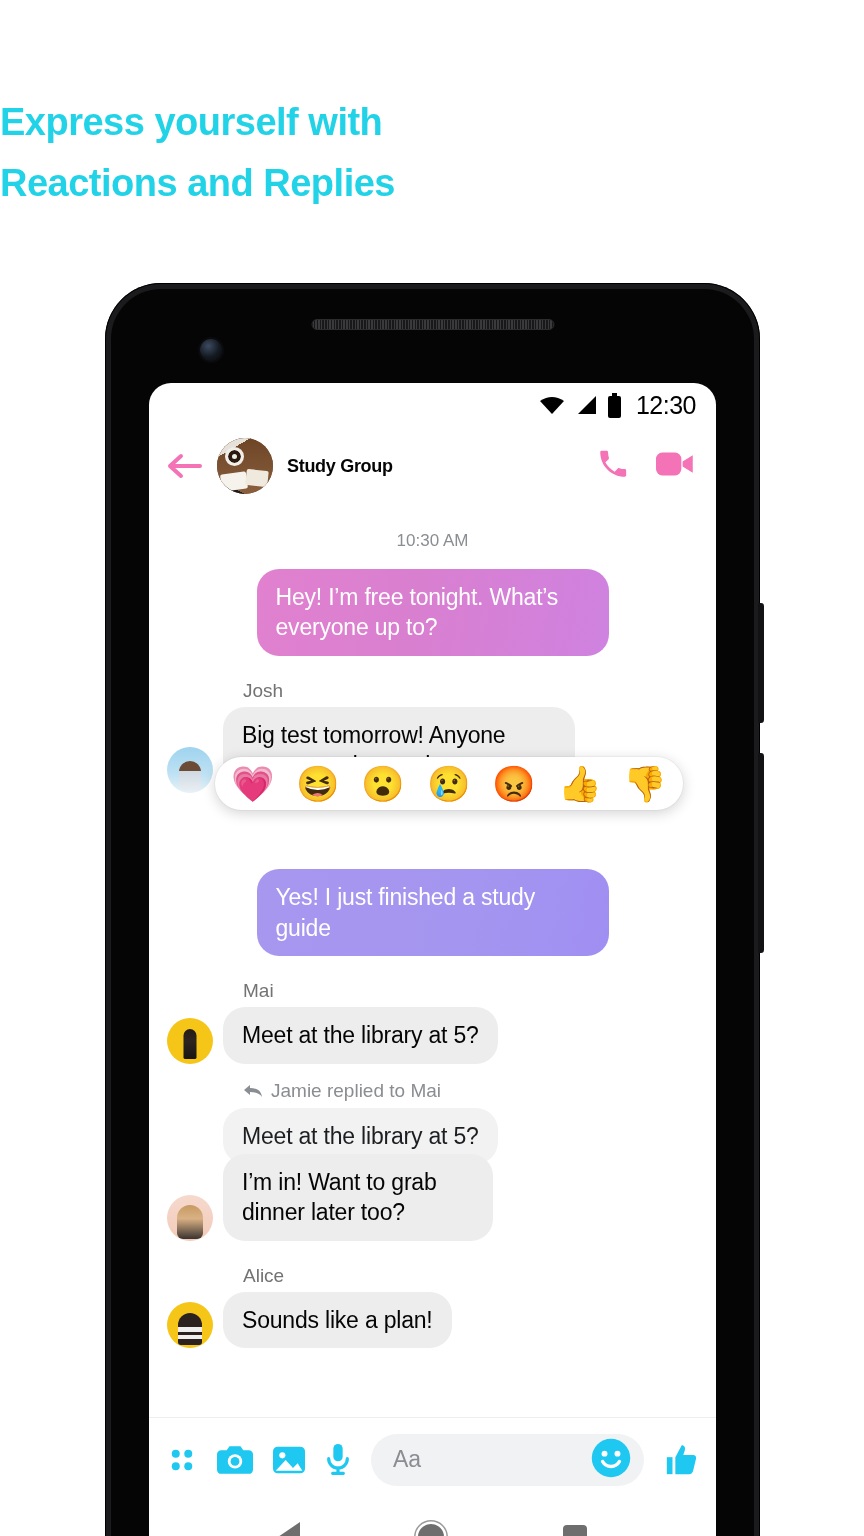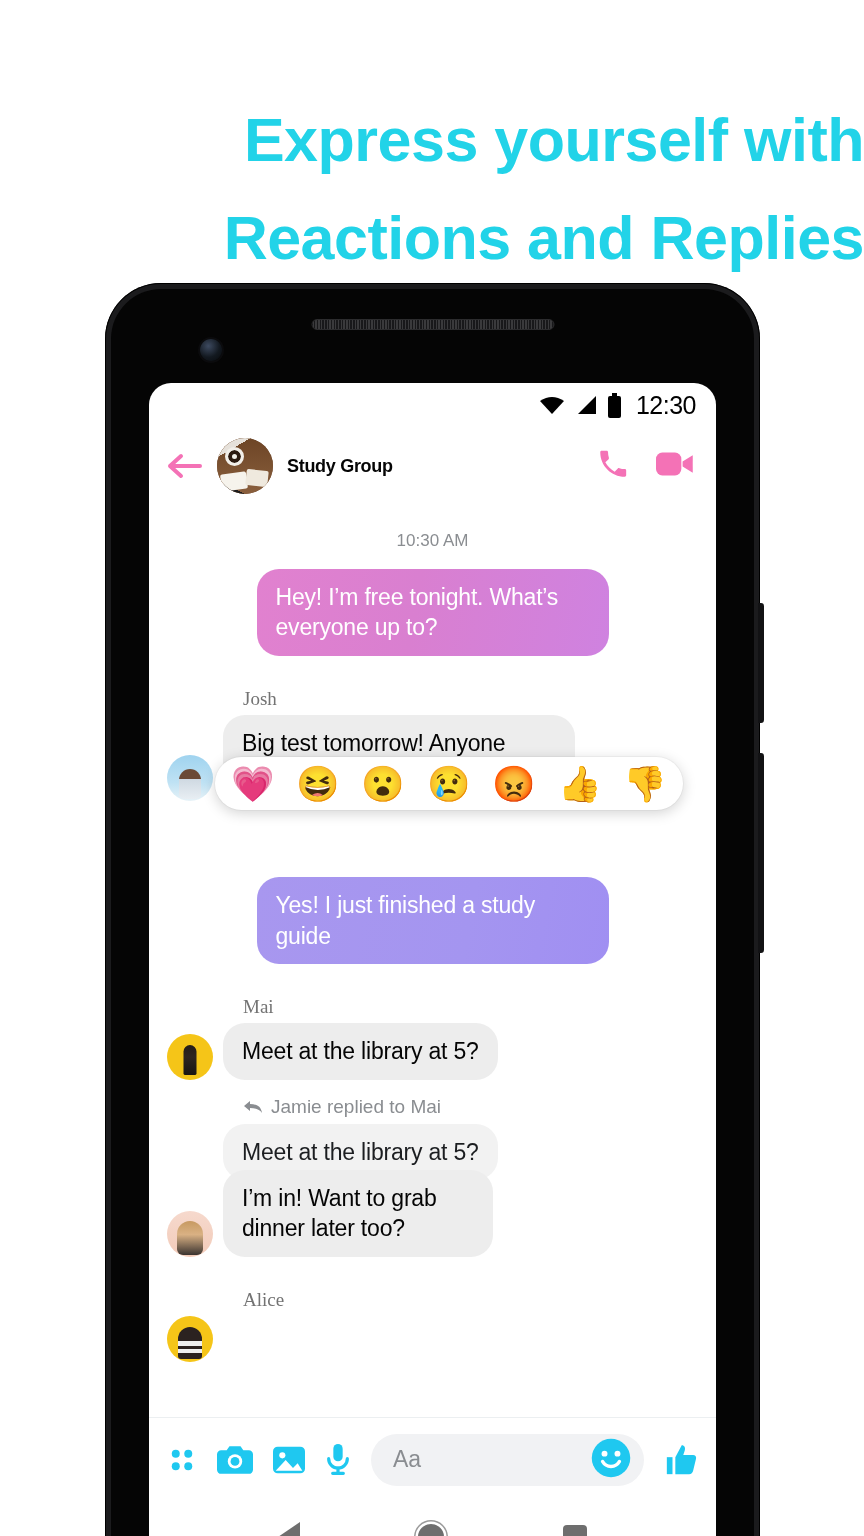--- a/index.html
+++ b/index.html
@@ -8,23 +8,23 @@
     background:#ffffff;
     font-family:"Liberation Sans", sans-serif;
     position:relative;
     overflow:hidden;
   }
 
   
   .headline {
     position:absolute;
     top:92px; left:0; right:0;
-    text-align:right;
+    text-align:left;
     color:#22D3E8;
-    font-size:61px;
+    font-size:38px;
     font-weight:bold;
     line-height:1.6;
     letter-spacing:-0.5px;
   }
   .headline .l { display:block; }
 
   
   .phone {
     position:absolute;
     left:105px; top:283px;
@@ -174,22 +174,21 @@
     color:#050505;
   }
   .bubble.quoted {
     background:#f2f2f2;
     color:#1c1e21;
   }
 
   .sender-name {
     font-size:19px;
     color:#737373;
-    margin:32px 0 5px 76px;
-    font-family:Liberation Serif, serif;
+    margin:24px 0 5px 76px;
   }
 
   .avatar {
     width:46px; height:46px;
     border-radius:50%;
     flex:0 0 auto;
     overflow:hidden;
     position:relative;
   }
   .avatar.josh { background:linear-gradient(180deg,#9fd3ef 0%,#bfe2f4 60%,#e7f2f7 100%); }
@@ -397,20 +396,21 @@
         <div class="bubble quoted">Meet at the library at 5?</div>
       </div>
       <div class="row in" style="margin-top:-10px;">
         <span class="avatar jamie"></span>
         <div class="bubble gray" style="max-width:270px;">I’m in! Want to grab dinner later too?</div>
       </div>
 
       <div class="sender-name">Alice</div>
       <div class="row in">
         <span class="avatar alice"></span>
+        <div class="bubble gray">Sounds like a plan!</div>
       </div>
     </div>
 
     <div class="composer">
       <span class="comp-icon">
         <svg width="30" height="30" viewBox="0 0 24 24">
           <circle cx="7" cy="7" r="3.2" fill="#1FC8F0"></circle>
             <circle cx="17" cy="7" r="3.2" fill="#1FC8F0"></circle>
           <circle cx="7" cy="17" r="3.2" fill="#1FC8F0"></circle>
             <circle cx="17" cy="17" r="3.2" fill="#1FC8F0"></circle>

